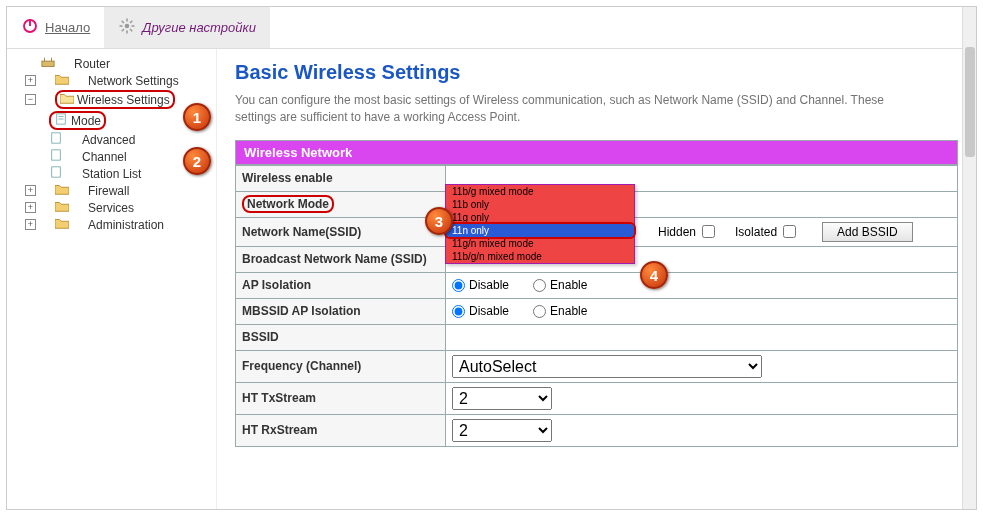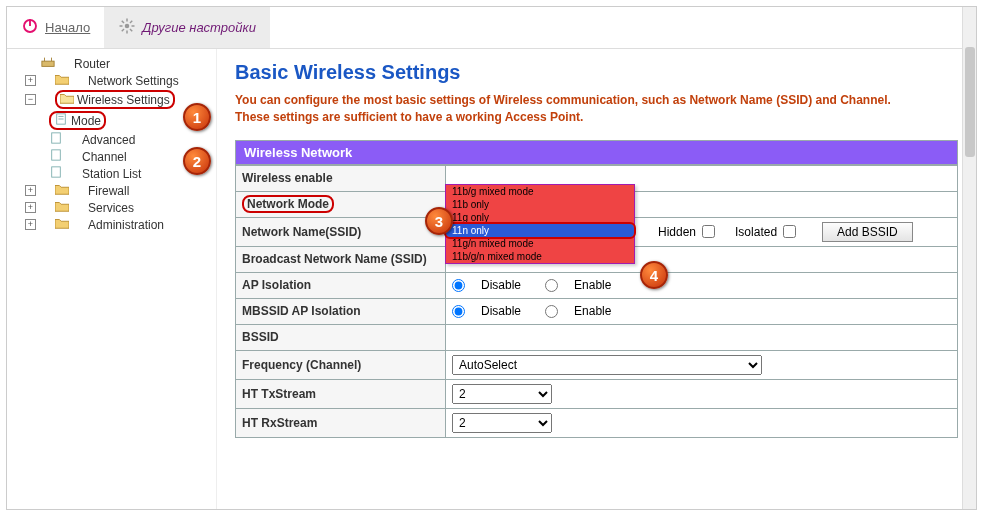--- a/index.html
+++ b/index.html
@@ -16,31 +16,31 @@
 .sidebar { width: 210px; border-right: 1px solid #eee; padding: 6px 4px; font-size: 12px; color: #333; }
 .tree-row { display: flex; align-items: center; gap: 19px; padding: 1px 0; white-space: nowrap; cursor: pointer; }
 .tree-row .exp { width: 11px; height: 11px; border: 1px solid #888; font-size: 9px; line-height: 9px; text-align: center; color: #555; background: #fff; }
 .tree-row .noexp { width: 11px; }
 .folder-icon svg, .page-icon svg, .router-icon svg { width: 14px; height: 12px; }
 .indent1 { padding-left: 14px; }
 .indent2 { padding-left: 38px; }
 .hl-red { border: 2px solid #c00; border-radius: 8px; padding: 0 3px; }
 .main { flex: 1; padding: 12px 18px 0 18px; overflow: hidden; position: relative; }
 .page-title { color: #1a57c4; font-size: 20px; font-weight: bold; margin-bottom: 8px; }
-.page-desc { color: #c2410c; font-size: 12px; line-height: 1.4; margin-bottom: 14px; max-width: 690px; font-weight: bold; }
-.panel-head { background: #8b5cf6; color: #fff; font-weight: bold; padding: 4px 8px; font-size: 13px; border: 1px solid #9aa; }
+.page-desc { color: #737373; font-size: 12px; line-height: 1.4; margin-bottom: 14px; max-width: 690px; }
+.panel-head { background: #d946ef; color: #fff; font-weight: bold; padding: 4px 8px; font-size: 13px; border: 1px solid #9aa; }
 table.settings { width: 100%; border-collapse: collapse; }
 table.settings td { border: 1px solid #9aa; padding: 4px 6px; font-size: 12px; vertical-align: middle; height: 26px; }
 table.settings td.label { width: 210px; background: #f6f6f6; font-weight: bold; color: #333; }
-select, input[type=text] { font-size: 12px; padding: 1px 2px; }
+select, input[type=text] { font-size: 16px; padding: 1px 2px; }
 .dropdown-open { position: absolute; border: 1px solid #a21caf; background: #ef4444; font-size: 10px; box-shadow: 2px 2px 3px rgba(0,0,0,0.2); z-index: 5; }
 .dropdown-open .opt { padding: 1px 6px; white-space: nowrap; }
 .dropdown-open .opt.sel { background: #2a5bd7; color: #fff; outline: 2px solid #c00; border-radius: 4px; }
 .radio-pair { display: flex; gap: 24px; align-items: center; }
-.radio-pair label { display: flex; align-items: center; gap: 16px; }
+.radio-pair label { display: flex; align-items: center; gap: 4px; }
 .btn { border: 1px solid #888; background: linear-gradient(#fdfdfd,#e4e4e4); padding: 2px 14px; font-size: 12px; cursor: pointer; }
 .hidden-opts { display: flex; align-items: center; gap: 6px; }
 .callout { position: absolute; width: 28px; height: 28px; border-radius: 50%; background: radial-gradient(circle at 35% 30%, #ff8a3c, #c6310a); color: #fff; font-weight: bold; font-size: 15px; display: flex; align-items: center; justify-content: center; border: 2px solid #a52508; box-shadow: 1px 1px 3px rgba(0,0,0,0.5); z-index: 10; }
 .scroll-track { position: absolute; right: 0; top: 0; width: 14px; height: 100%; background: #f0f0f0; border-left: 1px solid #ddd; }
 .scroll-thumb { position: absolute; right: 1px; top: 40px; width: 10px; height: 110px; background: #c8c8c8; border-radius: 3px; }
 </style>
 </head>
 <body>
 
 <div class="outer">

